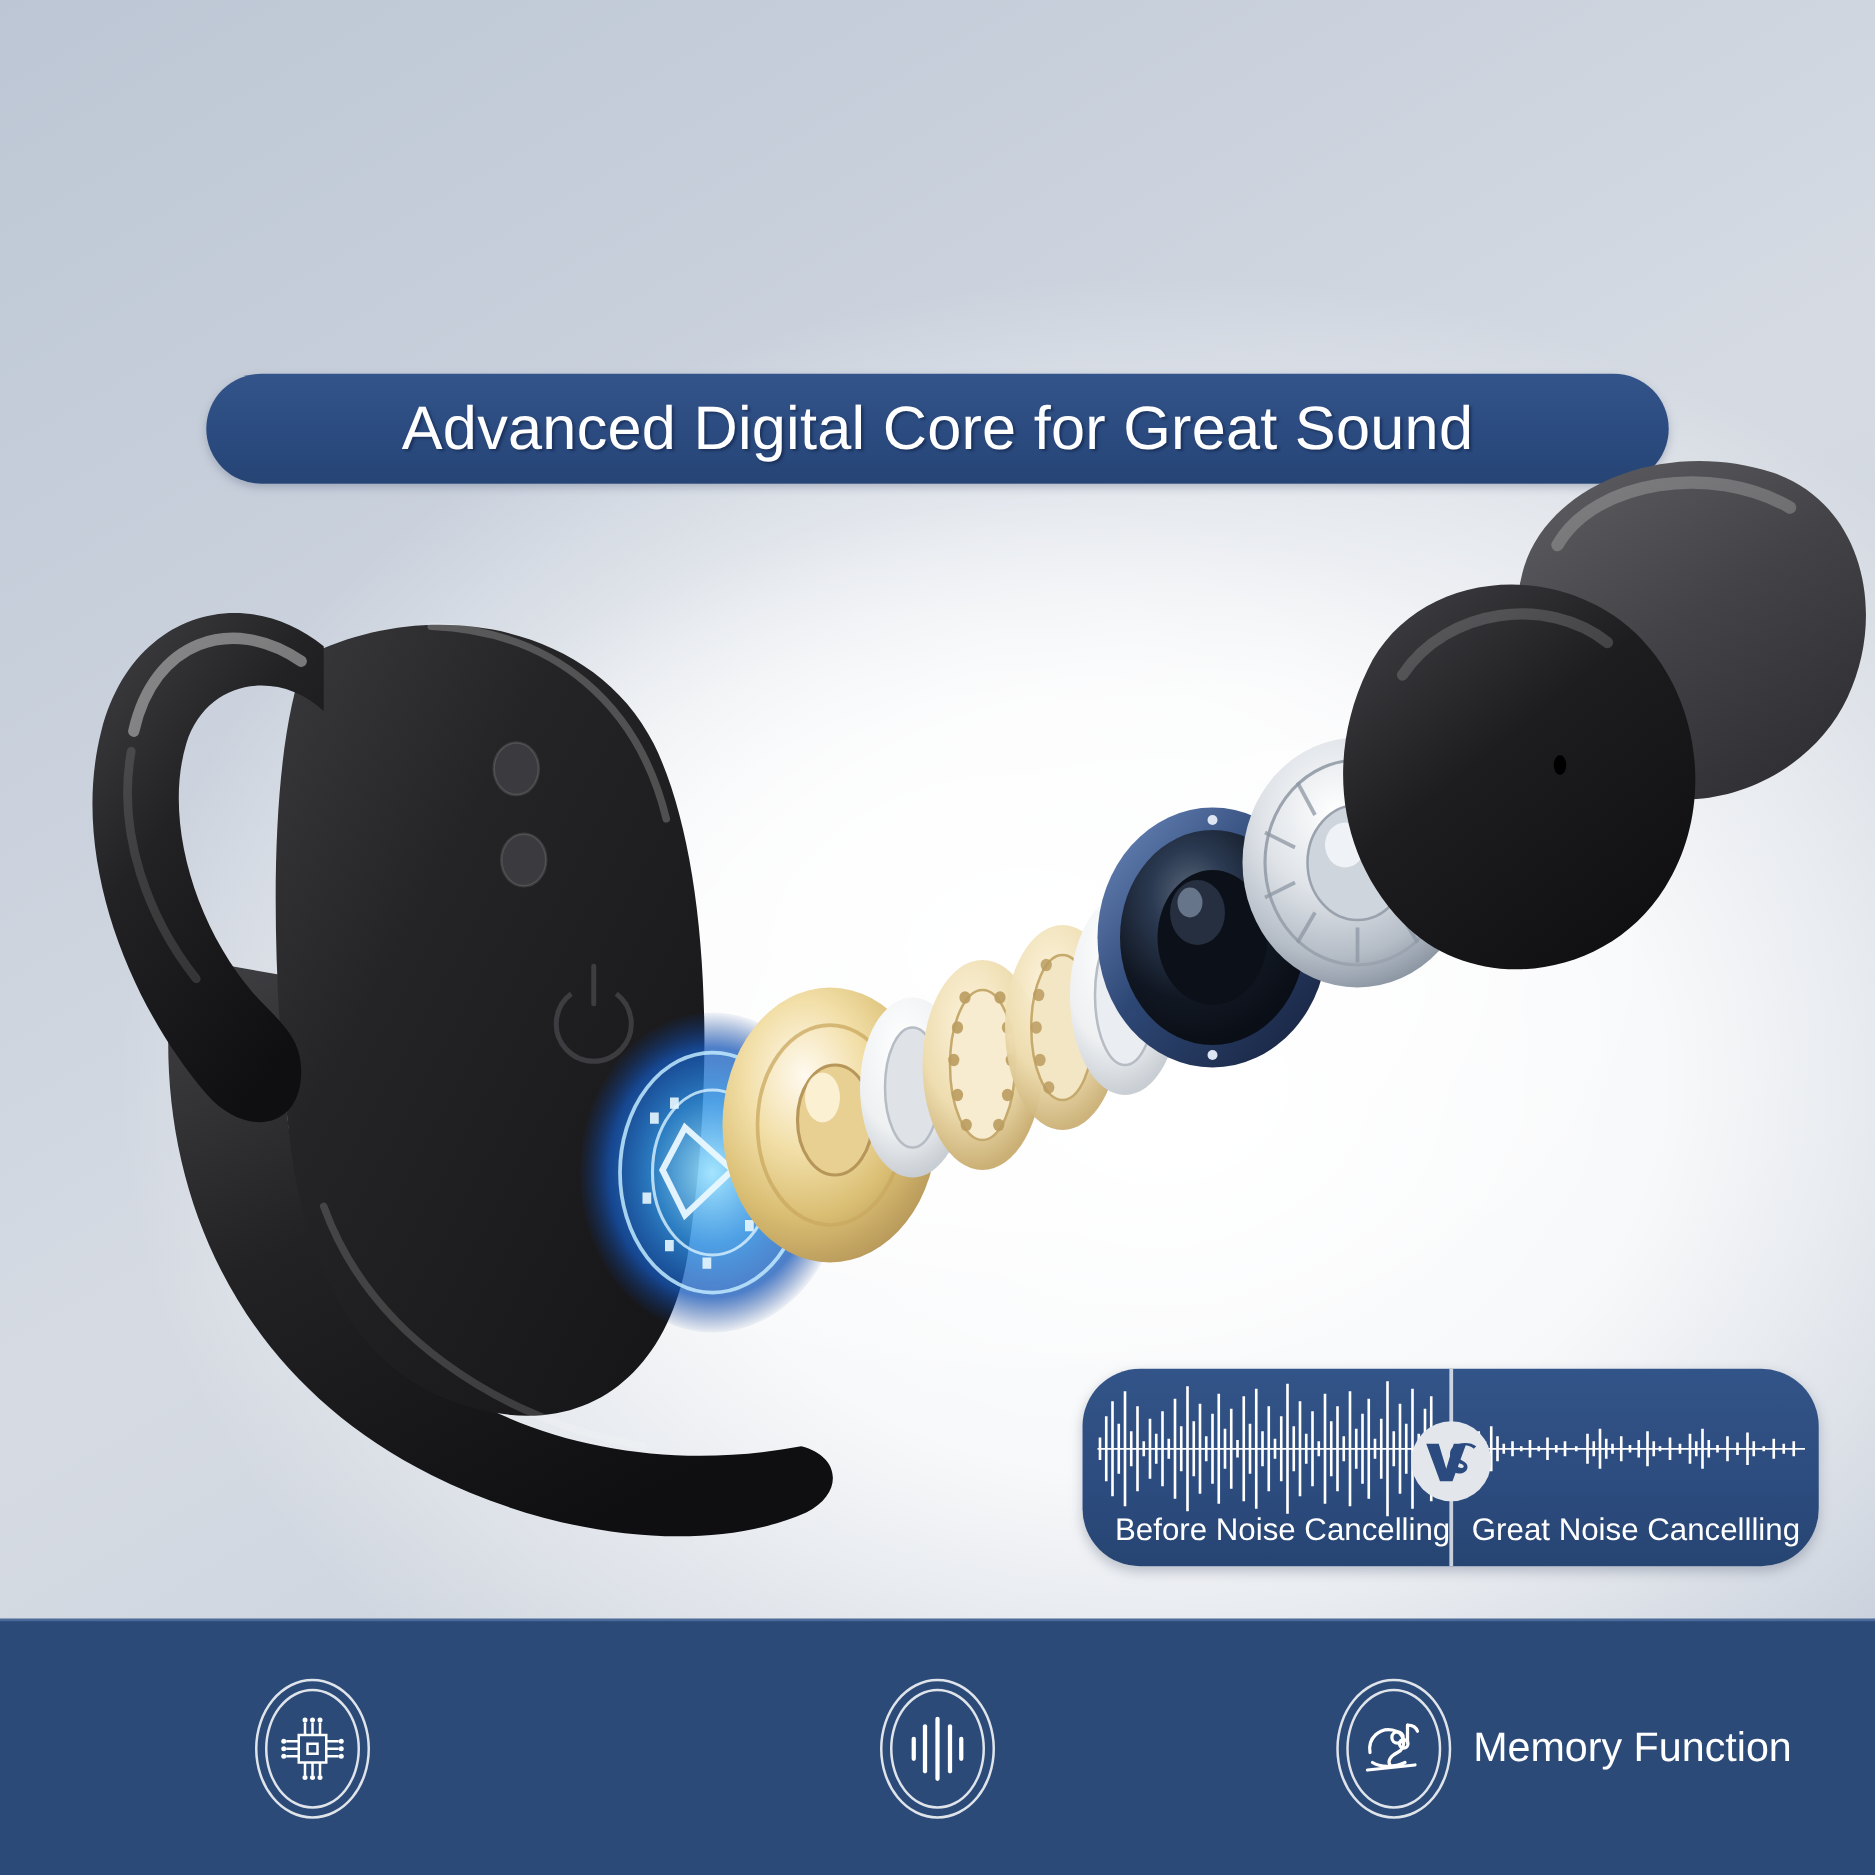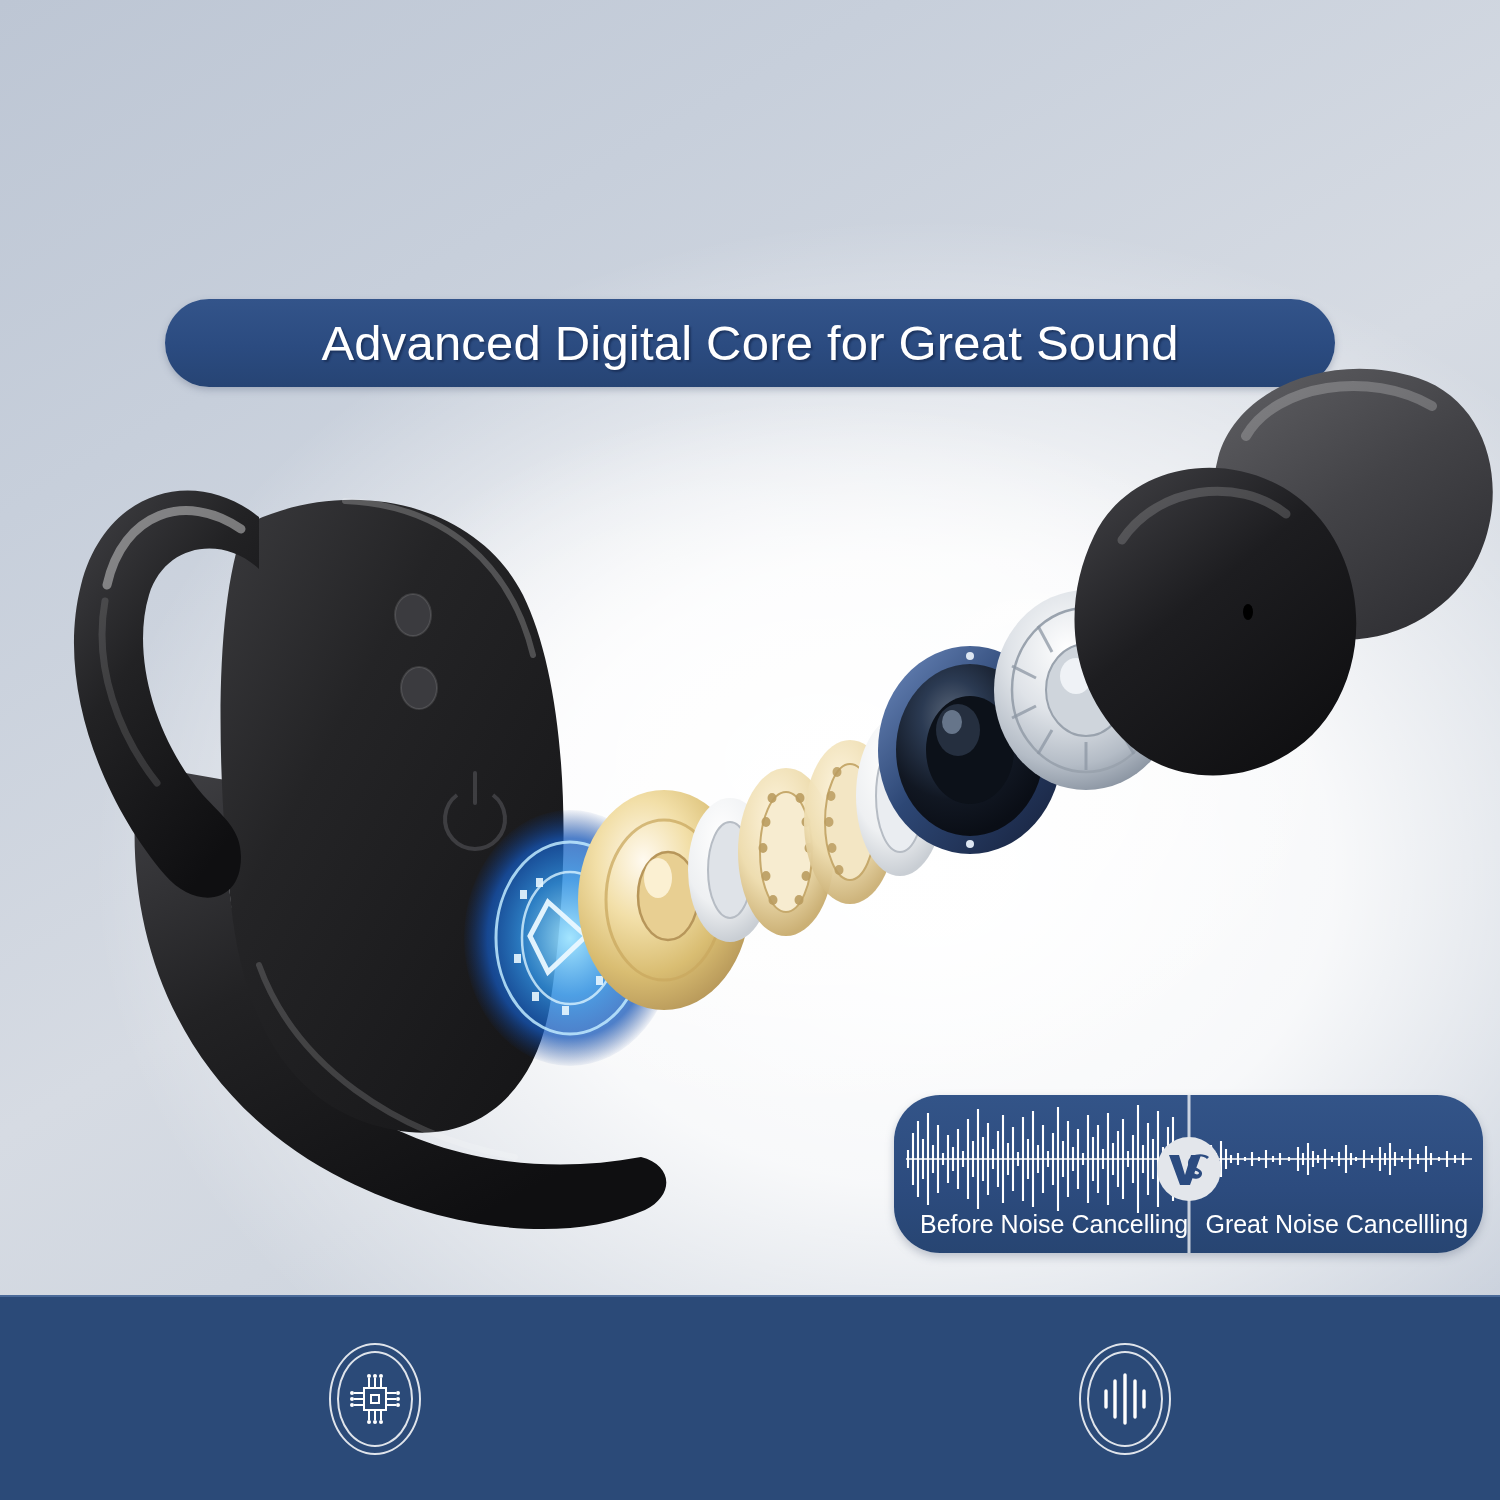--- a/index.html
+++ b/index.html
@@ -102,21 +102,20 @@
   .nc-card {
     position: absolute;
     left: 866px;
     top: 1095px;
     width: 589px;
     height: 158px;
     border-radius: 46px;
     background: linear-gradient(180deg, #335488 0%, #2c4b7e 60%, #274572 100%);
     box-shadow: 0 4px 9px rgba(95,105,130,0.35);
     overflow: hidden;
-    margin-left: 28px;
   }
   .nc-divider {
     position: absolute;
     left: 50%;
     top: 0;
     width: 3px;
     height: 100%;
     background: rgba(255,255,255,0.75);
     transform: translateX(-50%);
   }
@@ -620,15 +619,33 @@
             <line x1="8" y1="20" x2="8" y2="36"></line>
             <line x1="17" y1="10" x2="17" y2="46"></line>
             <line x1="27" y1="4" x2="27" y2="52"></line>
             <line x1="37" y1="10" x2="37" y2="46"></line>
             <line x1="46" y1="20" x2="46" y2="36"></line>
           </g>
         </svg>
       </div>
     </div>
 
+    <div class="feature">
+      <div class="feature-icon">
+        <div class="ring-outer"></div>
+        <div class="ring-inner"></div>
+        <svg class="glyph" width="58" height="54" viewBox="0 0 58 54">
+          <g fill="none" stroke="#ffffff" stroke-width="2.6" stroke-linecap="round" stroke-linejoin="round">
+            <path d="M10 30 C 8 18, 18 10, 28 12 C 38 14, 40 26, 32 30 C 26 33, 24 37, 26 40"></path>
+            <path d="M12 38 C 18 42, 30 42, 38 38"></path>
+            <path d="M8 44 L 46 40"></path>
+            <circle cx="32" cy="18" r="4.5"></circle>
+            <path d="M40 8 L 40 22"></path>
+            <path d="M40 8 C 44 8, 47 10, 48 13"></path>
+            <circle cx="37" cy="23" r="3.4"></circle>
+          </g>
+        </svg>
+      </div>
+      <div class="feature-label">Memory Function</div>
+    </div>
   </div>
 
 </div>
 
 </body></html>

